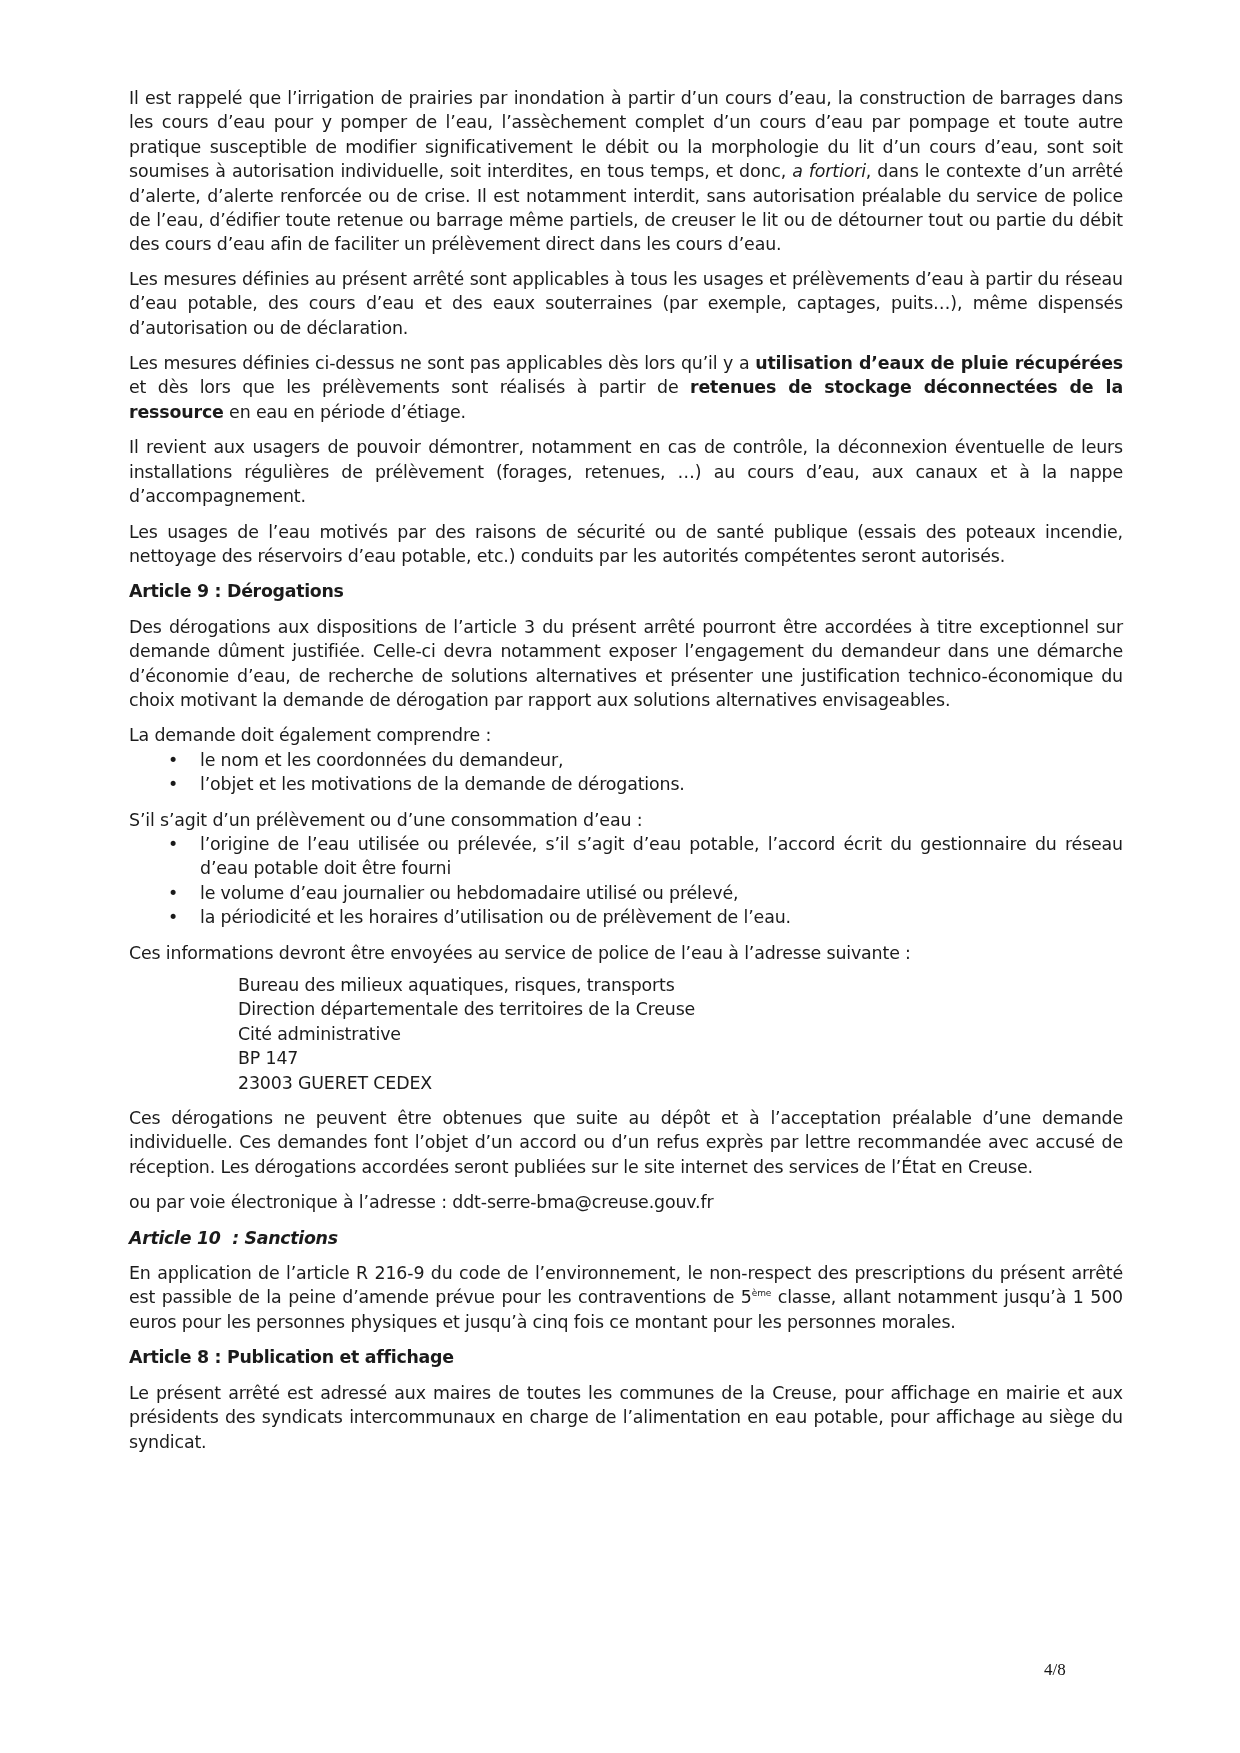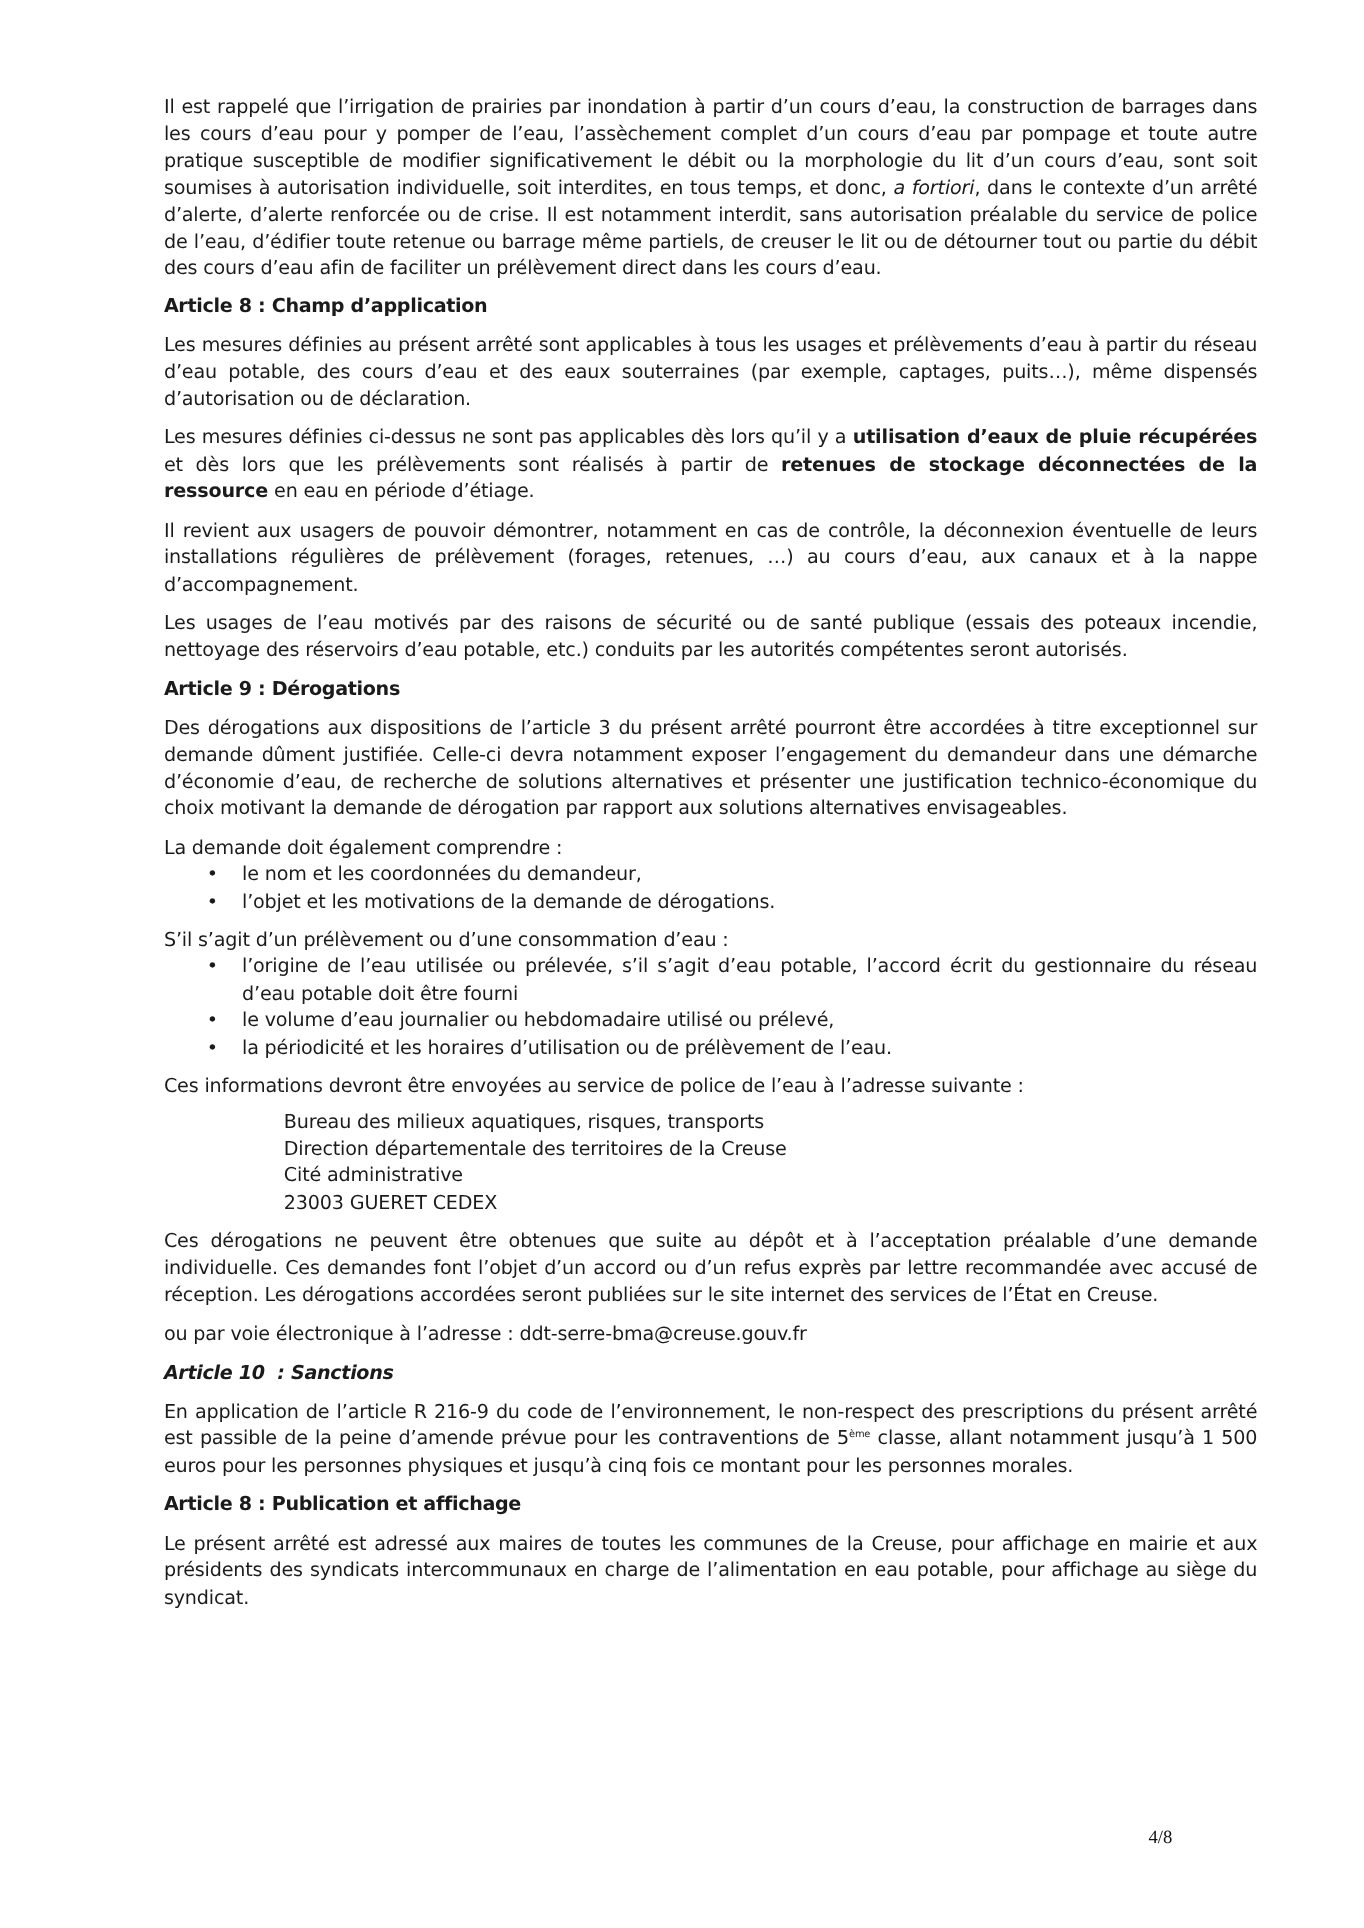--- a/index.html
+++ b/index.html
@@ -2,21 +2,20 @@
 <html><head>
 <meta charset="utf-8">
 <style>
   html, body { margin: 0; padding: 0; background: #ffffff; }
   body { width: 1240px; height: 1753px; position: relative; overflow: hidden; }
   .page {
     position: absolute; left: 129px; top: 86px; width: 994px;
     font-family: "DejaVu Sans", sans-serif;
     font-size: 17.4px; line-height: 24.4px; color: #1b1b1b;
     letter-spacing: -0.15px;
-    margin-left: 20px;
   }
   p { margin: 0 0 11px 0; text-align: justify; }
   h2 { font-size: 17.4px; font-weight: bold; margin: 0 0 11px 0; line-height: 24.4px; letter-spacing: -0.3px; }
   b { font-weight: bold; }
   ul { list-style: none; margin: 0 0 11px 0; padding: 0; }
   li { position: relative; padding-left: 71px; text-align: justify; }
   li .bullet { position: absolute; left: 39px; top: 0; }
   .lead { margin-bottom: 0; }
   .address { padding-left: 109px; margin: 8px 0 11px 0; }
   .address div { line-height: 24.4px; }
@@ -28,21 +27,20 @@
 </style>
 </head>
 <body>
 
 <div class="page">
 
   <p style="margin-bottom:10px;">
     <span>Il est rappelé que l’irrigation de prairies par inondation à partir d’un cours d’eau, la construction de barrages dans les cours d’eau pour y pomper de l’eau, l’assèchement complet d’un cours d’eau par pompage et toute autre pratique susceptible de modifier significativement le débit ou la morphologie du lit d’un cours d’eau, sont soit soumises à autorisation individuelle, soit interdites, en tous temps, et donc, </span><i>a fortiori</i><span>, dans le contexte d’un arrêté d’alerte, d’alerte renforcée ou de crise. Il est notamment interdit, sans autorisation préalable du service de police de l’eau, d’édifier toute retenue ou barrage même partiels, de creuser le lit ou de détourner tout ou partie du débit des cours d’eau afin de faciliter un prélèvement direct dans les cours d’eau.</span>
   </p>
 
-  <h2>Article 8 : Champ d’application</h2>
   <p>Les mesures définies au présent arrêté sont applicables à tous les usages et prélèvements d’eau à partir du réseau d’eau potable, des cours d’eau et des eaux souterraines (par exemple, captages, puits…), même dispensés d’autorisation ou de déclaration.</p>
   <p>
     <span>Les mesures définies ci-dessus ne sont pas applicables dès lors qu’il y a </span><b>utilisation d’eaux de pluie récupérées</b><span> et dès lors que les prélèvements sont réalisés à partir de </span><b>retenues de stockage déconnectées de la ressource</b><span> en eau en période d’étiage.</span>
   </p>
   <p>Il revient aux usagers de pouvoir démontrer, notamment en cas de contrôle, la déconnexion éventuelle de leurs installations régulières de prélèvement (forages, retenues, …) au cours d’eau, aux canaux et à la nappe d’accompagnement.</p>
   <p>Les usages de l’eau motivés par des raisons de sécurité ou de santé publique (essais des poteaux incendie, nettoyage des réservoirs d’eau potable, etc.) conduits par les autorités compétentes seront autorisés.</p>
 
   <h2>Article 9 : Dérogations</h2>
   <p>Des dérogations aux dispositions de l’article 3 du présent arrêté pourront être accordées à titre exceptionnel sur demande dûment justifiée. Celle-ci devra notamment exposer l’engagement du demandeur dans une démarche d’économie d’eau, de recherche de solutions alternatives et présenter une justification technico-économique du choix motivant la demande de dérogation par rapport aux solutions alternatives envisageables.</p>
 
@@ -57,20 +55,21 @@
     <li><span class="bullet">•</span><span>l’origine de l’eau utilisée ou prélevée, s’il s’agit d’eau potable, l’accord écrit du gestionnaire du réseau d’eau potable doit être fourni</span></li>
     <li><span class="bullet">•</span><span>le volume d’eau journalier ou hebdomadaire utilisé ou prélevé,</span></li>
     <li><span class="bullet">•</span><span>la périodicité et les horaires d’utilisation ou de prélèvement de l’eau.</span></li>
   </ul>
 
   <p style="margin-bottom:0;">Ces informations devront être envoyées au service de police de l’eau à l’adresse suivante :</p>
   <div class="address">
     <div>Bureau des milieux aquatiques, risques, transports</div>
     <div>Direction départementale des territoires de la Creuse</div>
     <div>Cité administrative</div>
+    <div>BP 147</div>
     <div>23003 GUERET CEDEX</div>
   </div>
   <p>Ces dérogations ne peuvent être obtenues que suite au dépôt et à l’acceptation préalable d’une demande individuelle. Ces demandes font l’objet d’un accord ou d’un refus exprès par lettre recommandée avec accusé de réception. Les dérogations accordées seront publiées sur le site internet des services de l’État en Creuse.</p>
   <p>ou par voie électronique à l’adresse : ddt-serre-bma@creuse.gouv.fr</p>
 
   <h2 style="white-space:pre;font-style:italic;">Article 10  : Sanctions</h2>
   <p>
     <span>En application de l’article R 216-9 du code de l’environnement, le non-respect des prescriptions du présent arrêté est passible de la peine d’amende prévue pour les contraventions de 5</span><sup>ème</sup><span> classe, allant notamment jusqu’à 1 500 euros pour les personnes physiques et jusqu’à cinq fois ce montant pour les personnes morales.</span>
   </p>
 

